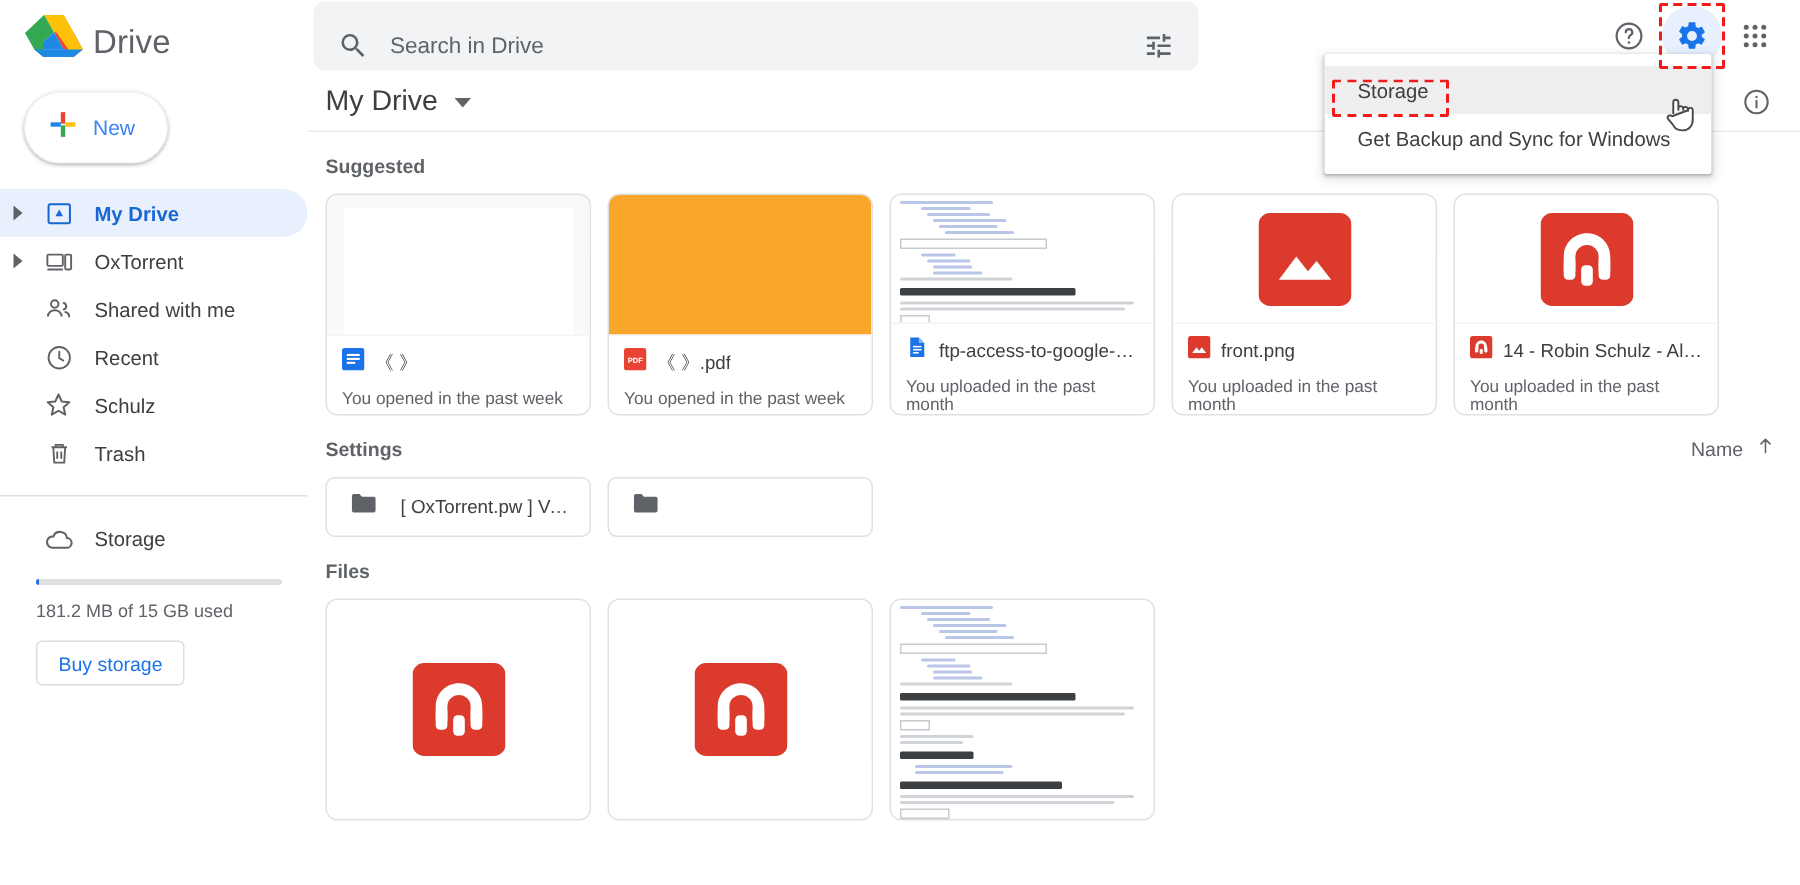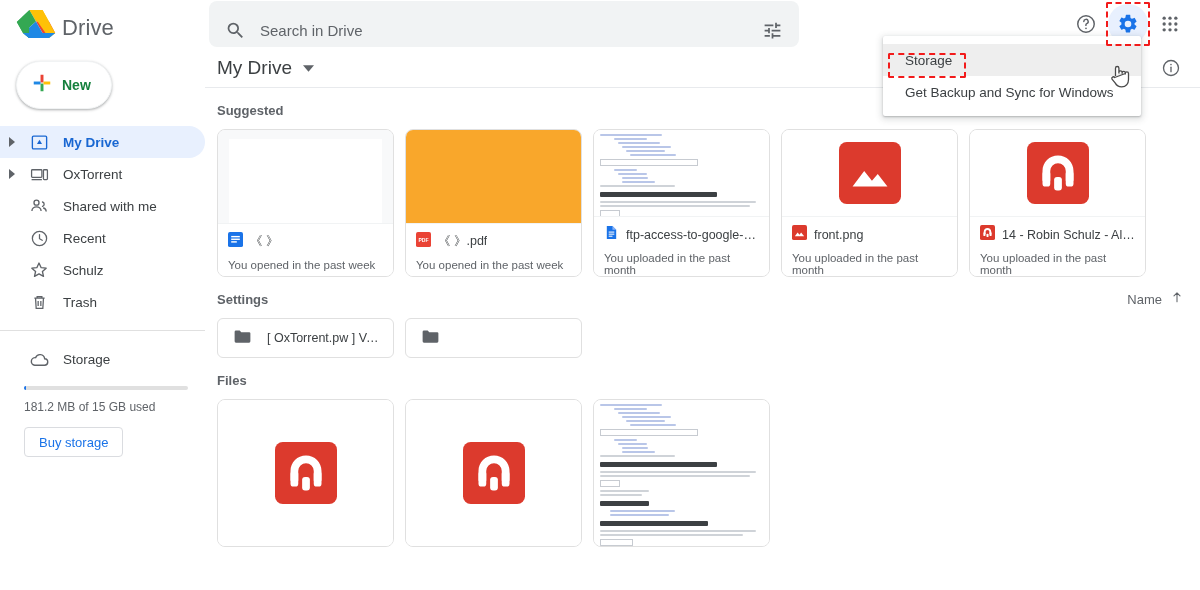--- a/index.html
+++ b/index.html
@@ -58,21 +58,21 @@
     position: absolute; top: 48px; left: 0; width: 205px; height: 542px;
     background: #fff; padding-top: 9px;
   }
   .new-btn {
     margin: 4px 0 0 16px; width: 96px; height: 48px; border-radius: 24px;
     background: #fff; border: 1px solid #f1f3f4;
     box-shadow: 0 1px 3px rgba(60,64,67,.3), 0 1px 2px rgba(60,64,67,.15);
     display: flex; align-items: center; gap: 9px; padding-left: 14px;
     cursor: pointer;
   }
-  .new-btn-label { font-size: 14px; color: #15803d; font-weight: 700; }
+  .new-btn-label { font-size: 14px; color: #3b82f6; font-weight: 400; }
   .nav { margin-top: 17px; }
   .nav-item {
     height: 32px; display: flex; align-items: center; cursor: pointer;
     border-radius: 0 16px 16px 0; padding-right: 12px; position: relative;
   }
   .nav-item.active { background: #e8f0fe; }
   .nav-caret { width: 24px; display: flex; justify-content: center; align-items: center; }
   .nav-ico { width: 30px; display: flex; justify-content: center; align-items: center; }
   .nav-label { font-size: 13.5px; color: #3c4043; margin-left: 9px; }
   .nav-item.active .nav-label { color: #1967d2; font-weight: bold; }

